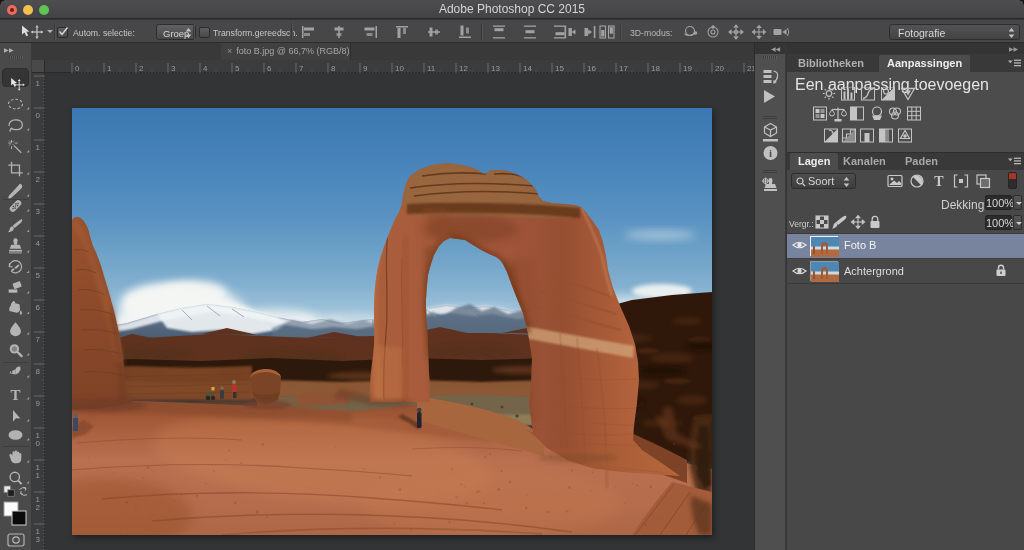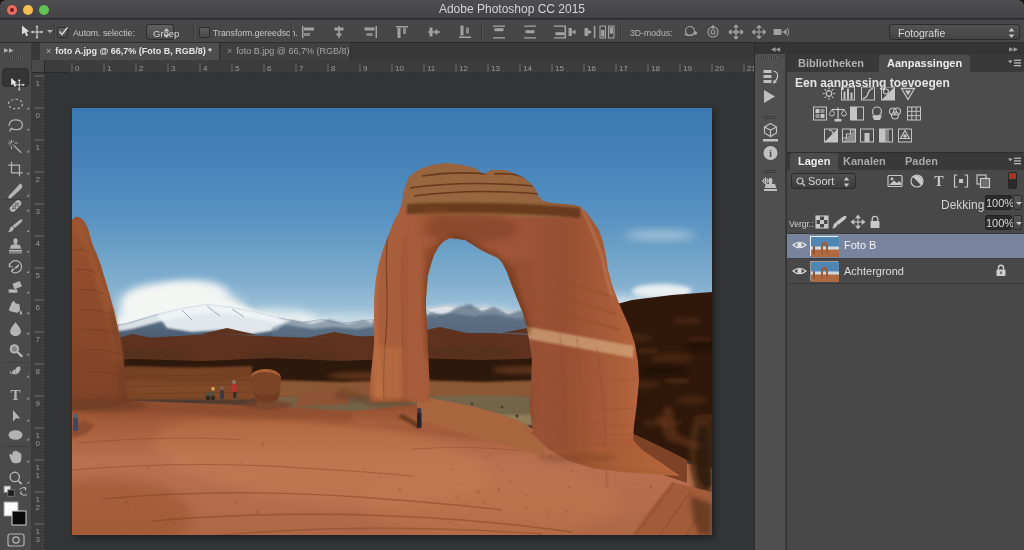--- a/index.html
+++ b/index.html
@@ -53,21 +53,21 @@
       </g>
       <path d="M17,0 L15.4,2.6 L18.6,2.6 Z M17,14 L15.4,11.4 L18.6,11.4 Z M10.5,7 L13.1,5.4 L13.1,8.6 Z M23.5,7 L20.9,5.4 L20.9,8.6 Z" fill="#d0d0d0"></path>
     </svg>
     <div class="abs" style="left:47px;top:10px;width:0;height:0;border-left:3px solid transparent;border-right:3px solid transparent;border-top:3.5px solid #b5b5b5;"></div>
     <div class="osep" style="left:54px"></div>
     <div class="cb" style="left:57px"></div>
     <svg class="abs" style="left:57px;top:5px" width="13" height="13">
         <path d="M2.5,6.5 L5,9.5 L10.5,2.5" stroke="#dcdcdc" stroke-width="1.4" fill="none"></path>
       </svg>
     <div class="abs" style="left:73px;top:8px;">Autom. selectie:</div>
-    <div class="dd" style="left:146px;top:4px;width:28px;height:16px;background:linear-gradient(#606060,#484848);font-size:9.5px;">
+    <div class="dd" style="left:156px;top:4px;width:40px;height:16px;background:linear-gradient(#606060,#484848);font-size:9.5px;">
       <span style="position:absolute;left:6px;top:2.5px;">Groep</span>
       <svg class="abs" style="right:3px;top:3px" width="7" height="10">
           <path d="M3.5,0 L6.3,3.5 L0.7,3.5 Z M3.5,10 L0.7,6.5 L6.3,6.5 Z" fill="#c4c4c4"></path>
         </svg>
     </div>
     <div class="osep" style="left:193px"></div>
     <div class="cb" style="left:199px"></div>
     <div class="abs" style="left:213px;top:8px;text-align:right;">Transform.gereedsch.</div>
     <div class="osep" style="left:291px"></div>
     <div class="osep" style="left:481px"></div>
@@ -311,23 +311,20 @@
         <path d="M26.5,334.5 l2.6,0 l0,-2.6 Z" fill="#9a9a9a"></path>
         <path d="M26.5,356.5 l2.6,0 l0,-2.6 Z" fill="#9a9a9a"></path>
         <path d="M26.5,378.5 l2.6,0 l0,-2.6 Z" fill="#9a9a9a"></path>
         <path d="M26.5,397.5 l2.6,0 l0,-2.6 Z" fill="#9a9a9a"></path>
         <path d="M26.5,419.5 l2.6,0 l0,-2.6 Z" fill="#9a9a9a"></path>
         <path d="M26.5,440.5 l2.6,0 l0,-2.6 Z" fill="#9a9a9a"></path>
       </svg>
   </div>
 
   <div class="abs" id="tabbar">
-    <div class="tab" style="left:8px;width:180px;background:#4e4e4e;color:#e4e4e4;font-weight:bold;border-right:1px solid #2f2f2f;">
-      <span style="color:#b0b0b0;font-weight:normal;padding:0 4px 0 6px;">×</span>foto A.jpg @ 66,7% (Foto B, RGB/8) *
-    </div>
     <div class="tab" style="left:189px;width:130px;background:#404040;color:#a6a6a6;border-right:1px solid #2f2f2f;">
       <span style="color:#8f8f8f;padding:0 4px 0 6px;">×</span>foto B.jpg @ 66,7% (RGB/8)
     </div>
   </div>
 
   <div class="abs" id="rcorner"></div>
   <div class="abs" id="hruler"><svg width="710" height="13" id="hrulersvg">
         <line x1="27" y1="2" x2="27" y2="13" stroke="#6a6a6a" stroke-width="1"></line>
         <text x="30" y="9.5" fill="#9b9b9b" font-size="8" font-family="Liberation Sans">0</text>
         <line x1="30.2" y1="11" x2="30.2" y2="13" stroke="#575757" stroke-width="0.7"></line>
@@ -1151,21 +1148,21 @@
     <div class="abs" style="left:0;top:11px;width:237px;height:18px;background:#393939;"></div>
     <div class="ptab" style="left:3px;top:12px;color:#b0b0b0;">Bibliotheken</div>
     <div class="ptab" style="left:92px;top:12px;color:#ededed;background:#4c4c4c;">Aanpassingen</div>
     <svg class="abs" style="left:221px;top:16px" width="13" height="9">
         <path d="M0,1.5 L4.6,1.5 L2.3,4.3 Z" fill="#b5b5b5"></path>
         <rect x="6" y="0.6" width="7" height="1.3" fill="#b5b5b5"></rect>
         <rect x="6" y="3.3" width="7" height="1.3" fill="#b5b5b5"></rect>
         <rect x="6" y="6" width="7" height="1.3" fill="#b5b5b5"></rect>
       </svg>
     <div class="abs" style="left:0;top:29px;width:237px;height:80px;background:#4c4c4c;"></div>
-    <div class="abs" style="left:8px;top:33px;font-size:12px;font-weight:bold;color:#e4e4e4;">Een aanpassing toevoegen</div>
+    <div class="abs" style="left:8px;top:33px;font-size:16px;font-weight:normal;color:#e4e4e4;">Een aanpassing toevoegen</div>
     <svg class="abs" style="left:0;top:44px" width="237" height="65" id="adjsvg">
         <g transform="translate(42,6.5)">
           <circle r="2.8" fill="none" stroke="#c4c4c4" stroke-width="1.2"></circle>
           <line x1="4.30" y1="0.00" x2="6.20" y2="0.00" stroke="#c4c4c4" stroke-width="1.1"></line>
           <line x1="3.04" y1="3.04" x2="4.38" y2="4.38" stroke="#c4c4c4" stroke-width="1.1"></line>
           <line x1="0.00" y1="4.30" x2="0.00" y2="6.20" stroke="#c4c4c4" stroke-width="1.1"></line>
           <line x1="-3.04" y1="3.04" x2="-4.38" y2="4.38" stroke="#c4c4c4" stroke-width="1.1"></line>
           <line x1="-4.30" y1="0.00" x2="-6.20" y2="0.00" stroke="#c4c4c4" stroke-width="1.1"></line>
           <line x1="-3.04" y1="-3.04" x2="-4.38" y2="-4.38" stroke="#c4c4c4" stroke-width="1.1"></line>
           <line x1="-0.00" y1="-4.30" x2="-0.00" y2="-6.20" stroke="#c4c4c4" stroke-width="1.1"></line>

